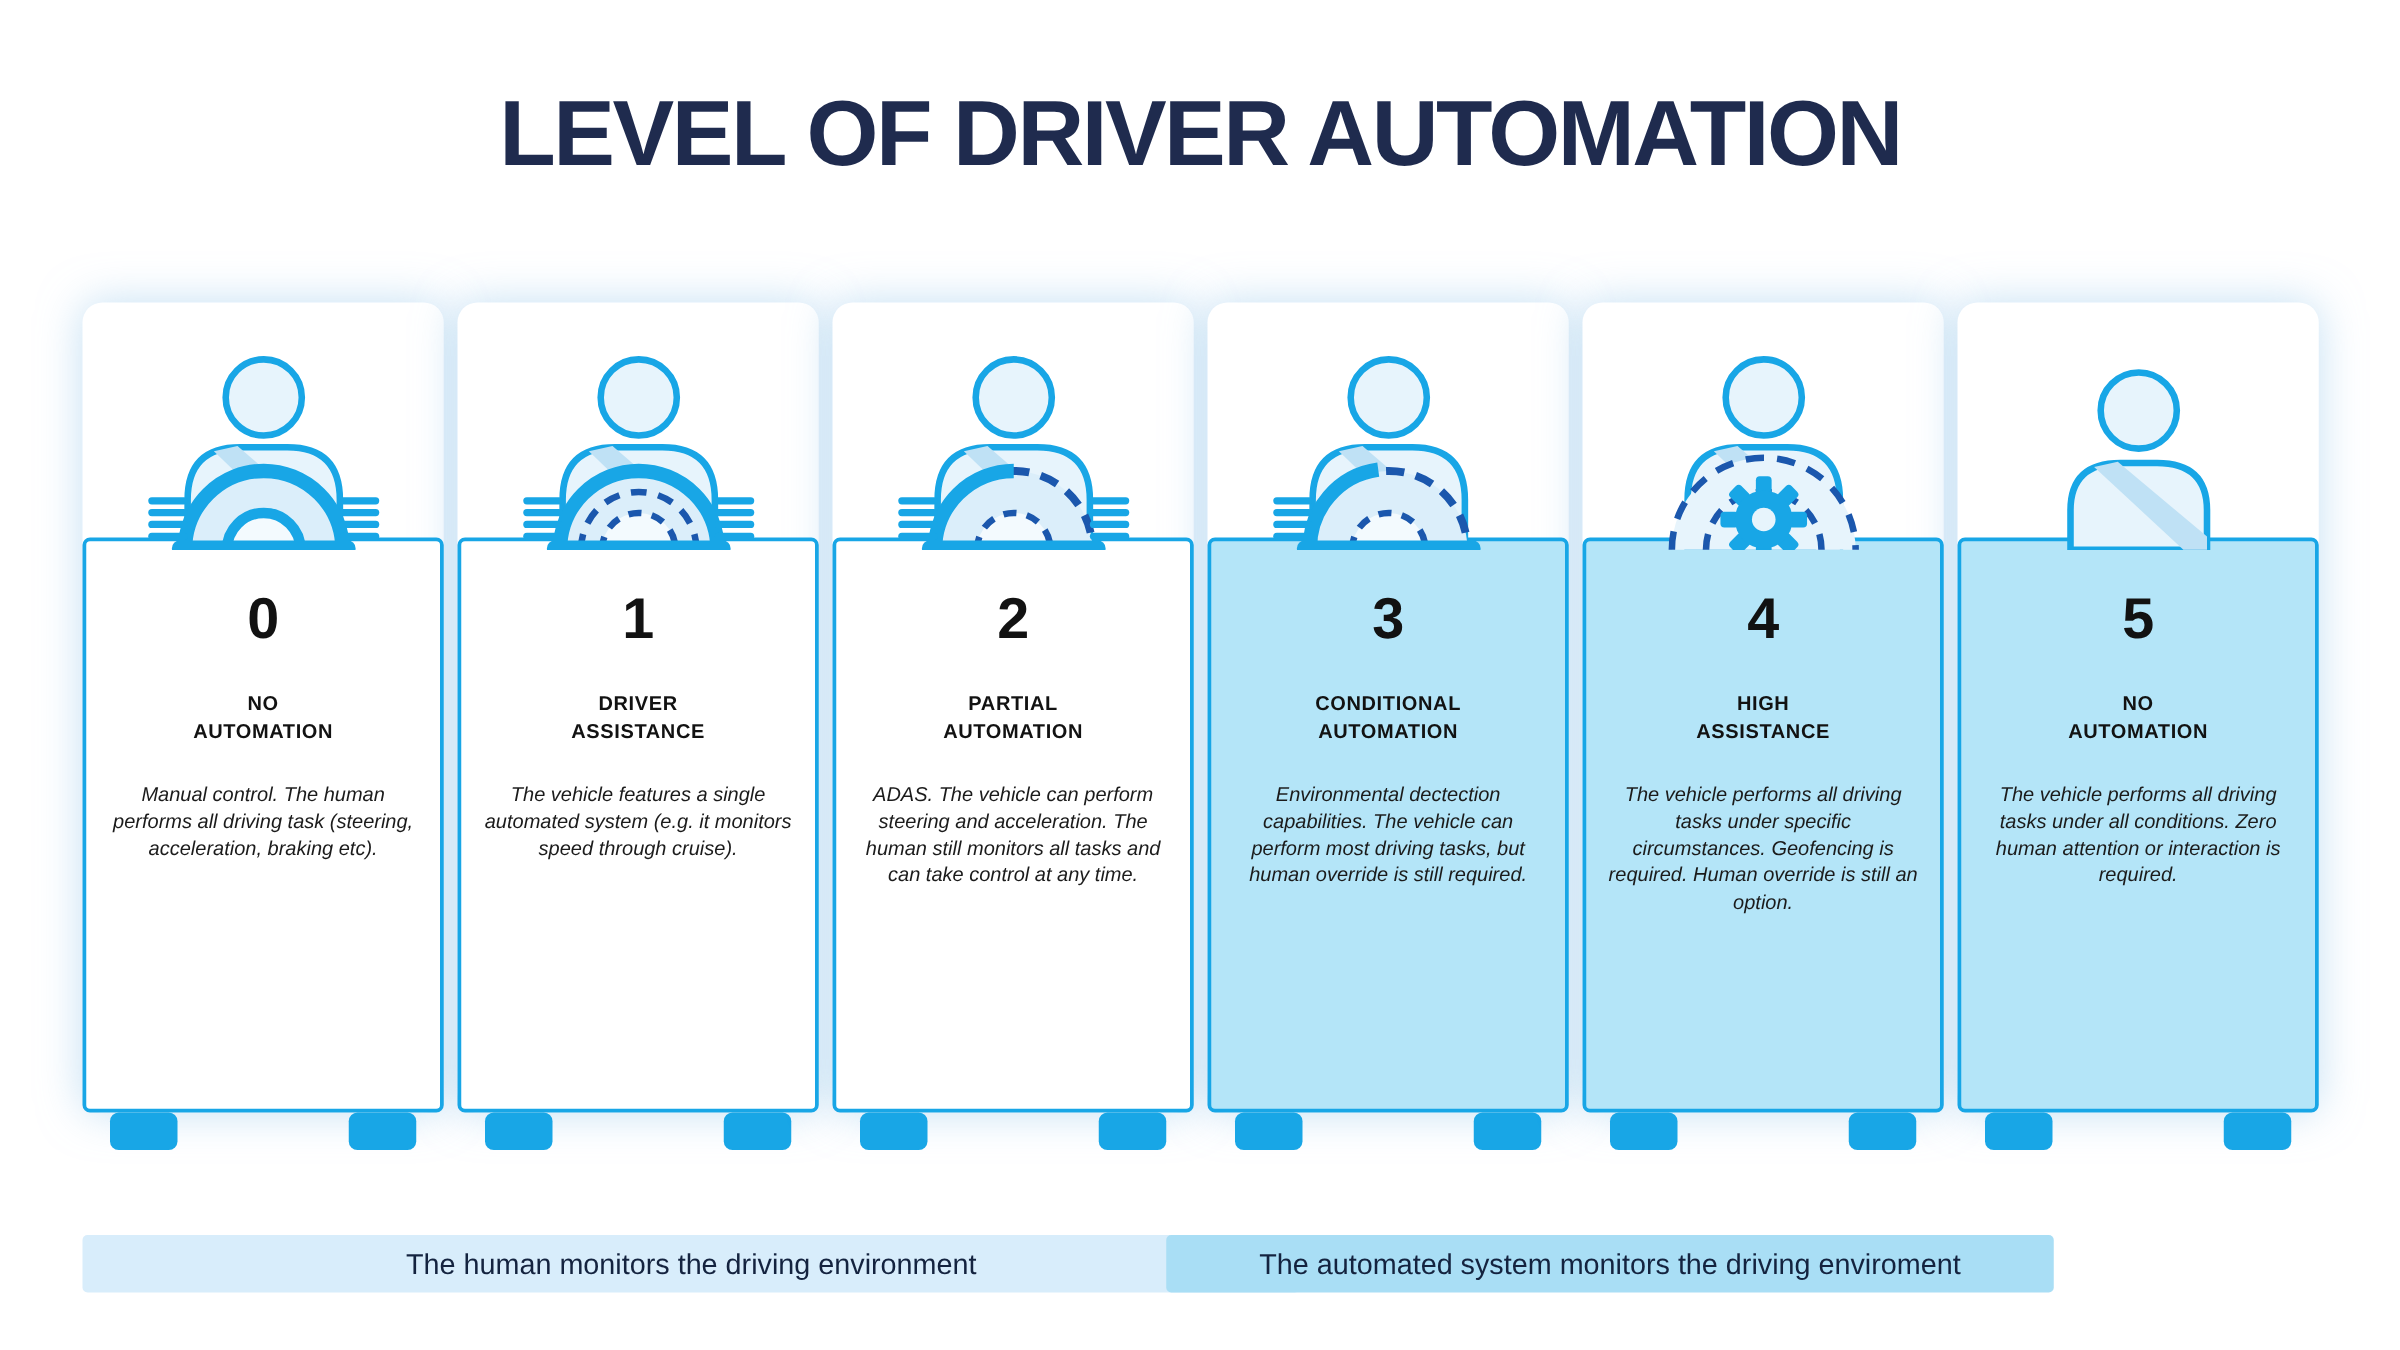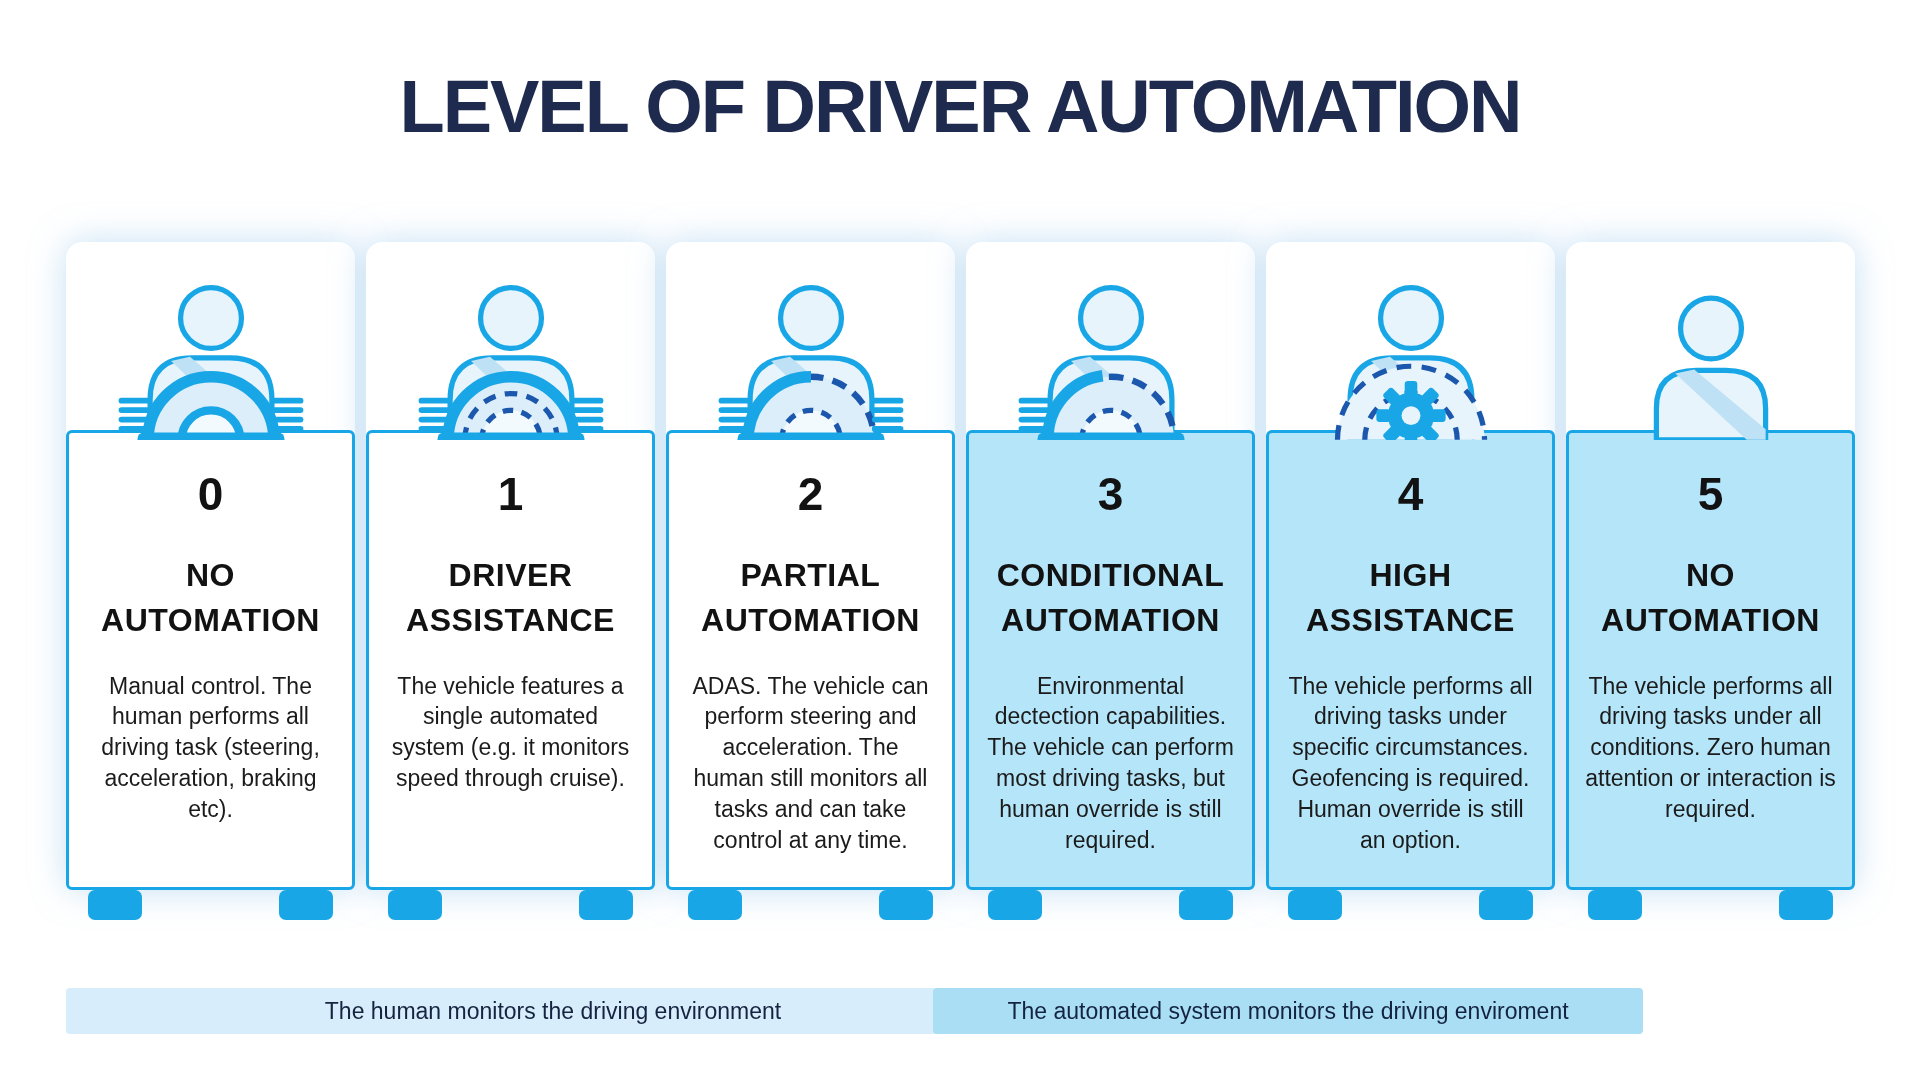--- a/index.html
+++ b/index.html
@@ -30,25 +30,25 @@
   .box{
     position:absolute;top:188px;left:0;right:0;bottom:0;
     border:3px solid #18a6e6;border-radius:6px;background:#ffffff;
     box-sizing:border-box;text-align:center;z-index:1;
   }
   .col.auto .box{background:#b4e5f8;}
   .num{
     margin-top:38px;font-size:46px;font-weight:800;color:#121212;line-height:1;
   }
   .name{
-    margin-top:36px;font-size:32px;font-weight:700;color:#121212;
+    margin-top:36px;font-size:16px;font-weight:700;color:#121212;
     line-height:1.4;letter-spacing:.5px;white-space:pre-line;
   }
   .desc{
-    margin-top:28px;padding:0 16px;font-size:23px;color:#1b1b1b;line-height:1.34;
+    margin-top:28px;padding:0 16px;font-size:16px;color:#1b1b1b;line-height:1.34;font-style:italic;
   }
   .foot{
     position:absolute;bottom:-30px;width:54px;height:30px;border-radius:7px;
     background:#18a6e6;
   }
   .foot-l{left:22px;}
   .foot-r{right:22px;}
   .bars{position:absolute;top:988px;left:0;width:1920px;height:46px;}
   .bar{
     position:absolute;top:0;height:46px;border-radius:4px;

